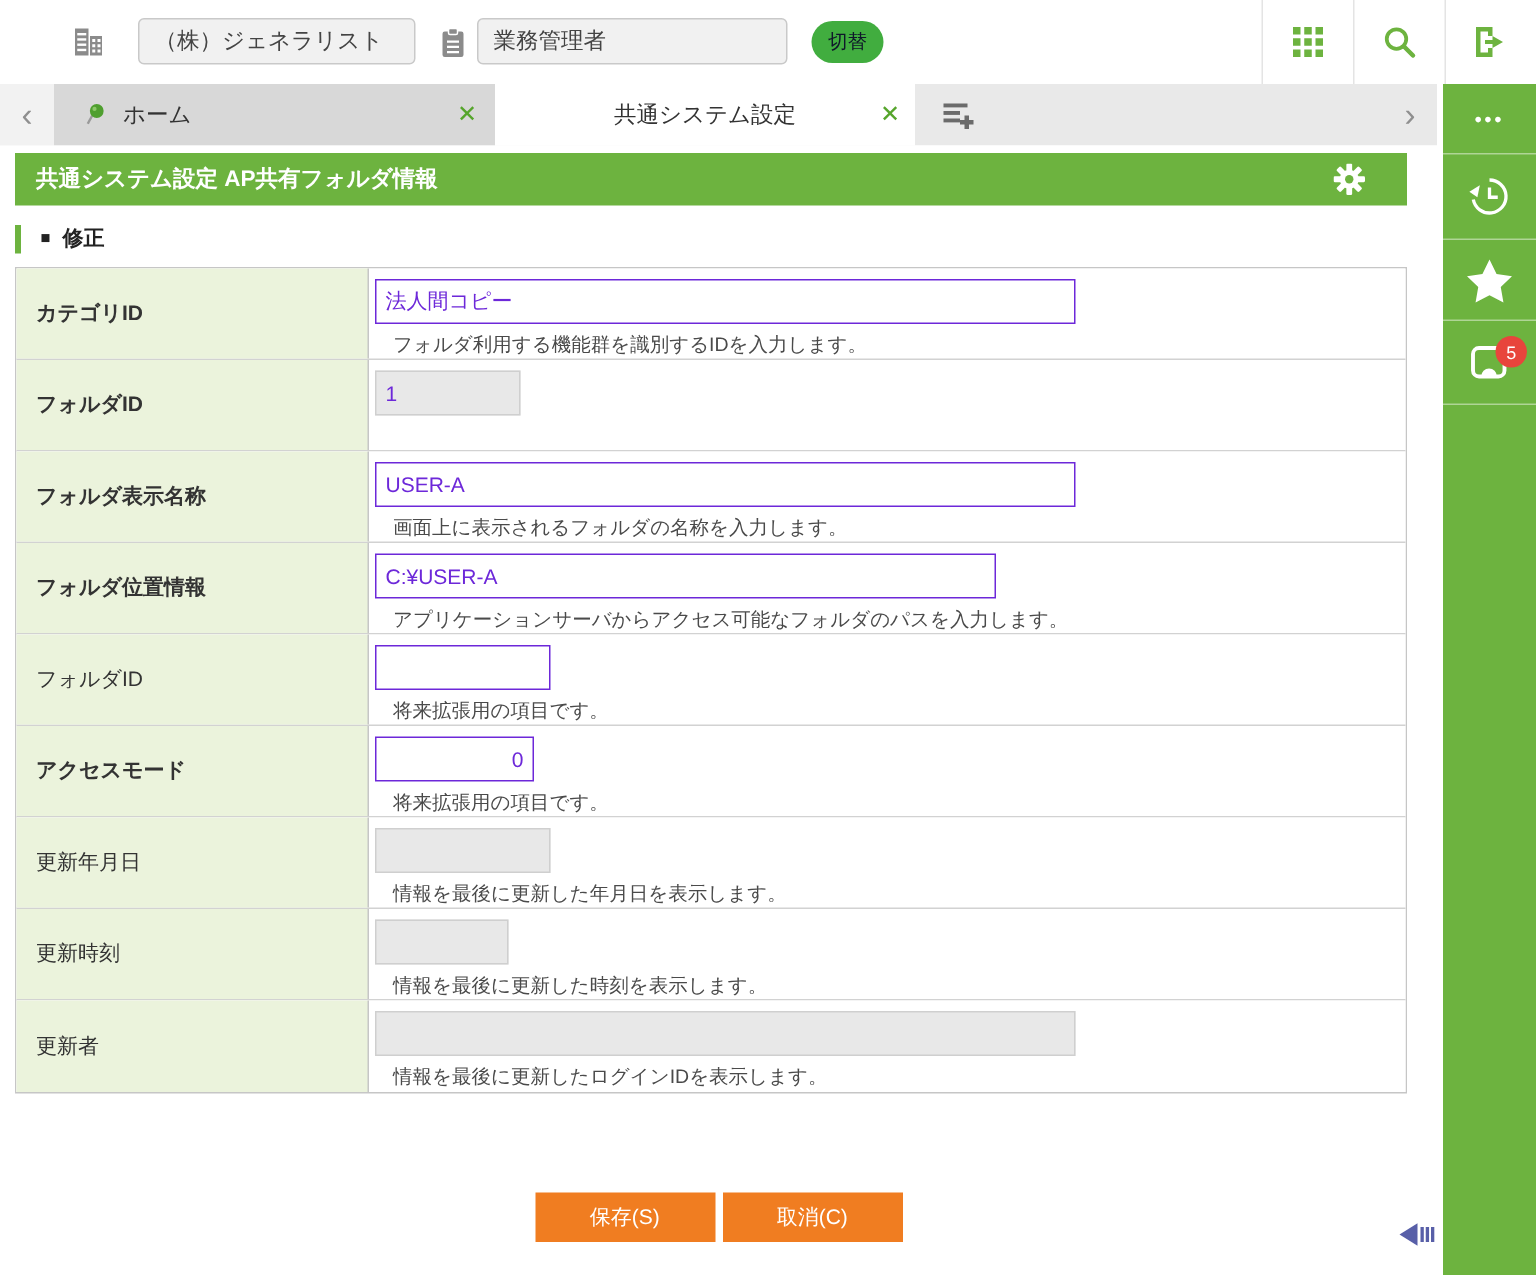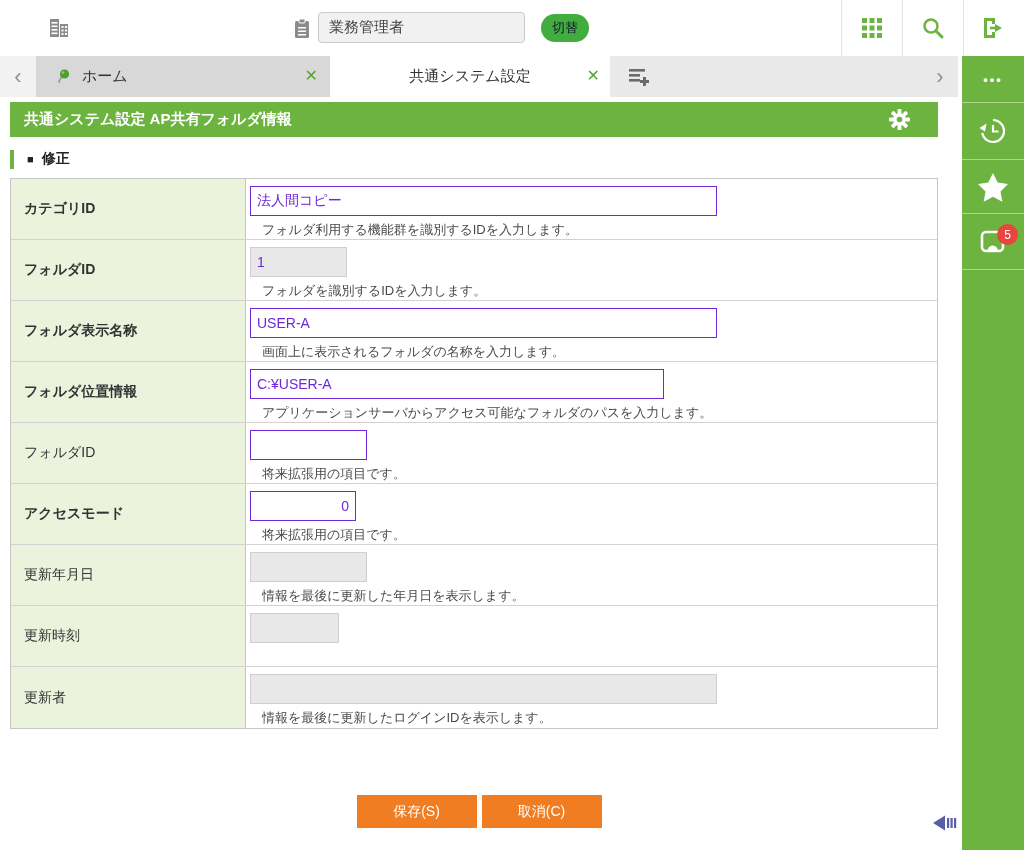--- a/index.html
+++ b/index.html
@@ -141,20 +141,21 @@
         <rect x="4.5" y="16.5" width="6" height="1.6" fill="#fff"></rect>
         <rect x="13" y="8" width="8" height="13" fill="#8b8b8b"></rect>
         <rect x="14.5" y="10" width="2" height="2" fill="#fff"></rect>
           <rect x="18" y="10" width="2" height="2" fill="#fff"></rect>
         <rect x="14.5" y="13.5" width="2" height="2" fill="#fff"></rect>
           <rect x="18" y="13.5" width="2" height="2" fill="#fff"></rect>
         <rect x="14.5" y="17" width="2" height="2" fill="#fff"></rect>
           <rect x="18" y="17" width="2" height="2" fill="#fff"></rect>
       </svg>
     </span>
+    <input class="hinput company-input" value="（株）ジェネラリスト" style="">
     <span class="hicon icon-clipboard">
       <svg width="18" height="21" viewBox="0 0 18 21">
         <rect x="2" y="3" width="14" height="17" rx="1.5" fill="#8b8b8b"></rect>
         <rect x="6" y="1" width="6" height="4" rx="1" fill="#8b8b8b" stroke="#fff" stroke-width="1"></rect>
         <rect x="5" y="9" width="8" height="1.5" fill="#fff"></rect>
         <rect x="5" y="12.5" width="8" height="1.5" fill="#fff"></rect>
         <rect x="5" y="16" width="8" height="1.5" fill="#fff"></rect>
       </svg>
     </span>
     <input class="hinput role-input" value="業務管理者" style="">
@@ -295,21 +296,20 @@
       <div class="field-help">フォルダ利用する機能群を識別するIDを入力します。</div>
     </div>
   </div>
 
   <div class="form-row">
     <div class="form-label">
       <span class="bold">フォルダID</span>
     </div>
     <div class="form-value">
       <input class="field-input" disabled="" value="1" style="width: 97px;">
-      <div class="field-help">フォルダを識別するIDを入力します。</div>
     </div>
   </div>
 
   <div class="form-row">
     <div class="form-label">
       <span class="bold">フォルダ表示名称</span>
     </div>
     <div class="form-value">
       <input class="field-input" value="USER-A" style="width: 467px;">
       <div class="field-help">画面上に表示されるフォルダの名称を入力します。</div>
@@ -355,20 +355,21 @@
       <div class="field-help">情報を最後に更新した年月日を表示します。</div>
     </div>
   </div>
 
   <div class="form-row">
     <div class="form-label">
       <span>更新時刻</span>
     </div>
     <div class="form-value">
       <input class="field-input" disabled="" value="" style="width: 89px;">
+      <div class="field-help">情報を最後に更新した時刻を表示します。</div>
     </div>
   </div>
 
   <div class="form-row">
     <div class="form-label">
       <span>更新者</span>
     </div>
     <div class="form-value">
       <input class="field-input" disabled="" value="" style="width: 467px;">
       <div class="field-help">情報を最後に更新したログインIDを表示します。</div>

